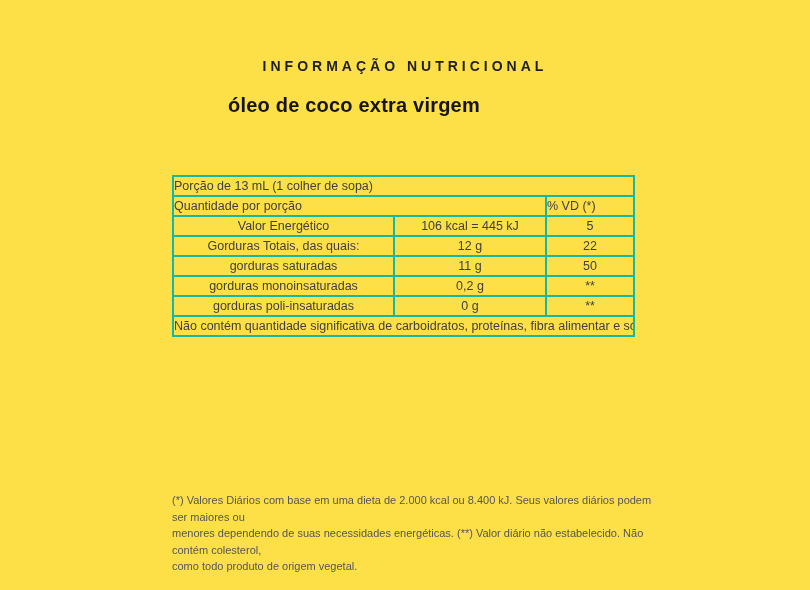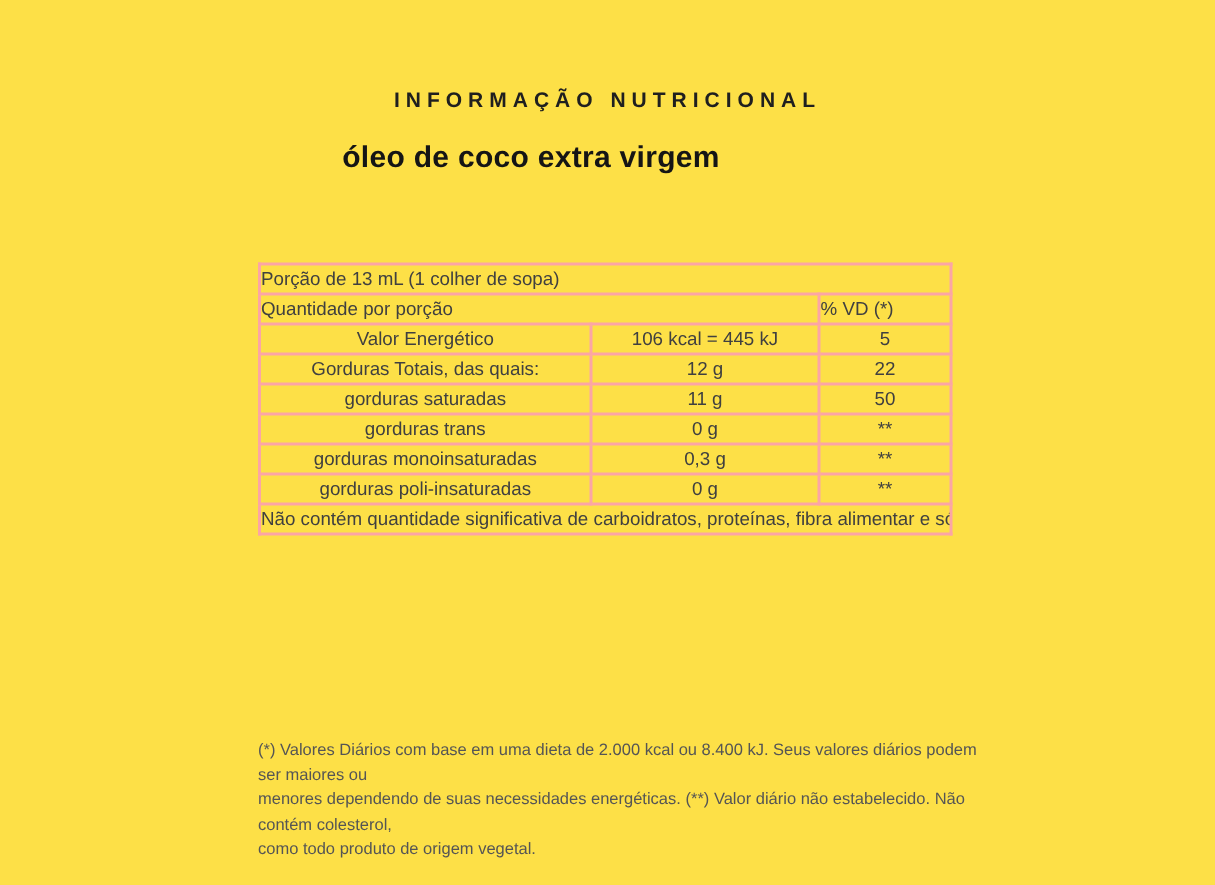--- a/index.html
+++ b/index.html
@@ -31,21 +31,21 @@
   }
 
   table.nutrition {
     position: absolute;
     left: 172px; top: 175px;
     width: 461px;
     border-collapse: collapse;
     table-layout: fixed;
   }
   table.nutrition td {
-    border: 2px solid #fca5a5;
+    border: 2px solid #14b8a6;
     height: 20px;
     font-size: 12.5px;
     color: #404040;
     vertical-align: middle;
     padding: 0;
     overflow: hidden;
     white-space: nowrap;
   }
   td.label-cell   { text-align: center;  padding-left: 10px; }
   td.amount-cell  { text-align: center; }
@@ -94,27 +94,22 @@
         <td class="label-cell">Gorduras Totais, das quais:</td>
         <td class="amount-cell">12 g</td>
         <td class="vd-cell">22</td>
       </tr>
       <tr>
         <td class="label-cell">gorduras saturadas</td>
         <td class="amount-cell">11 g</td>
         <td class="vd-cell">50</td>
       </tr>
       <tr>
-        <td class="label-cell">gorduras trans</td>
-        <td class="amount-cell">0 g</td>
-        <td class="vd-cell">**</td>
-      </tr>
-      <tr>
         <td class="label-cell">gorduras monoinsaturadas</td>
-        <td class="amount-cell">0,3 g</td>
+        <td class="amount-cell">0,2 g</td>
         <td class="vd-cell">**</td>
       </tr>
       <tr>
         <td class="label-cell">gorduras poli-insaturadas</td>
         <td class="amount-cell">0 g</td>
         <td class="vd-cell">**</td>
       </tr>
 
       <tr>
         <td class="span-cell" colspan="3">Não contém quantidade significativa de carboidratos, proteínas, fibra alimentar e sódio.</td>

